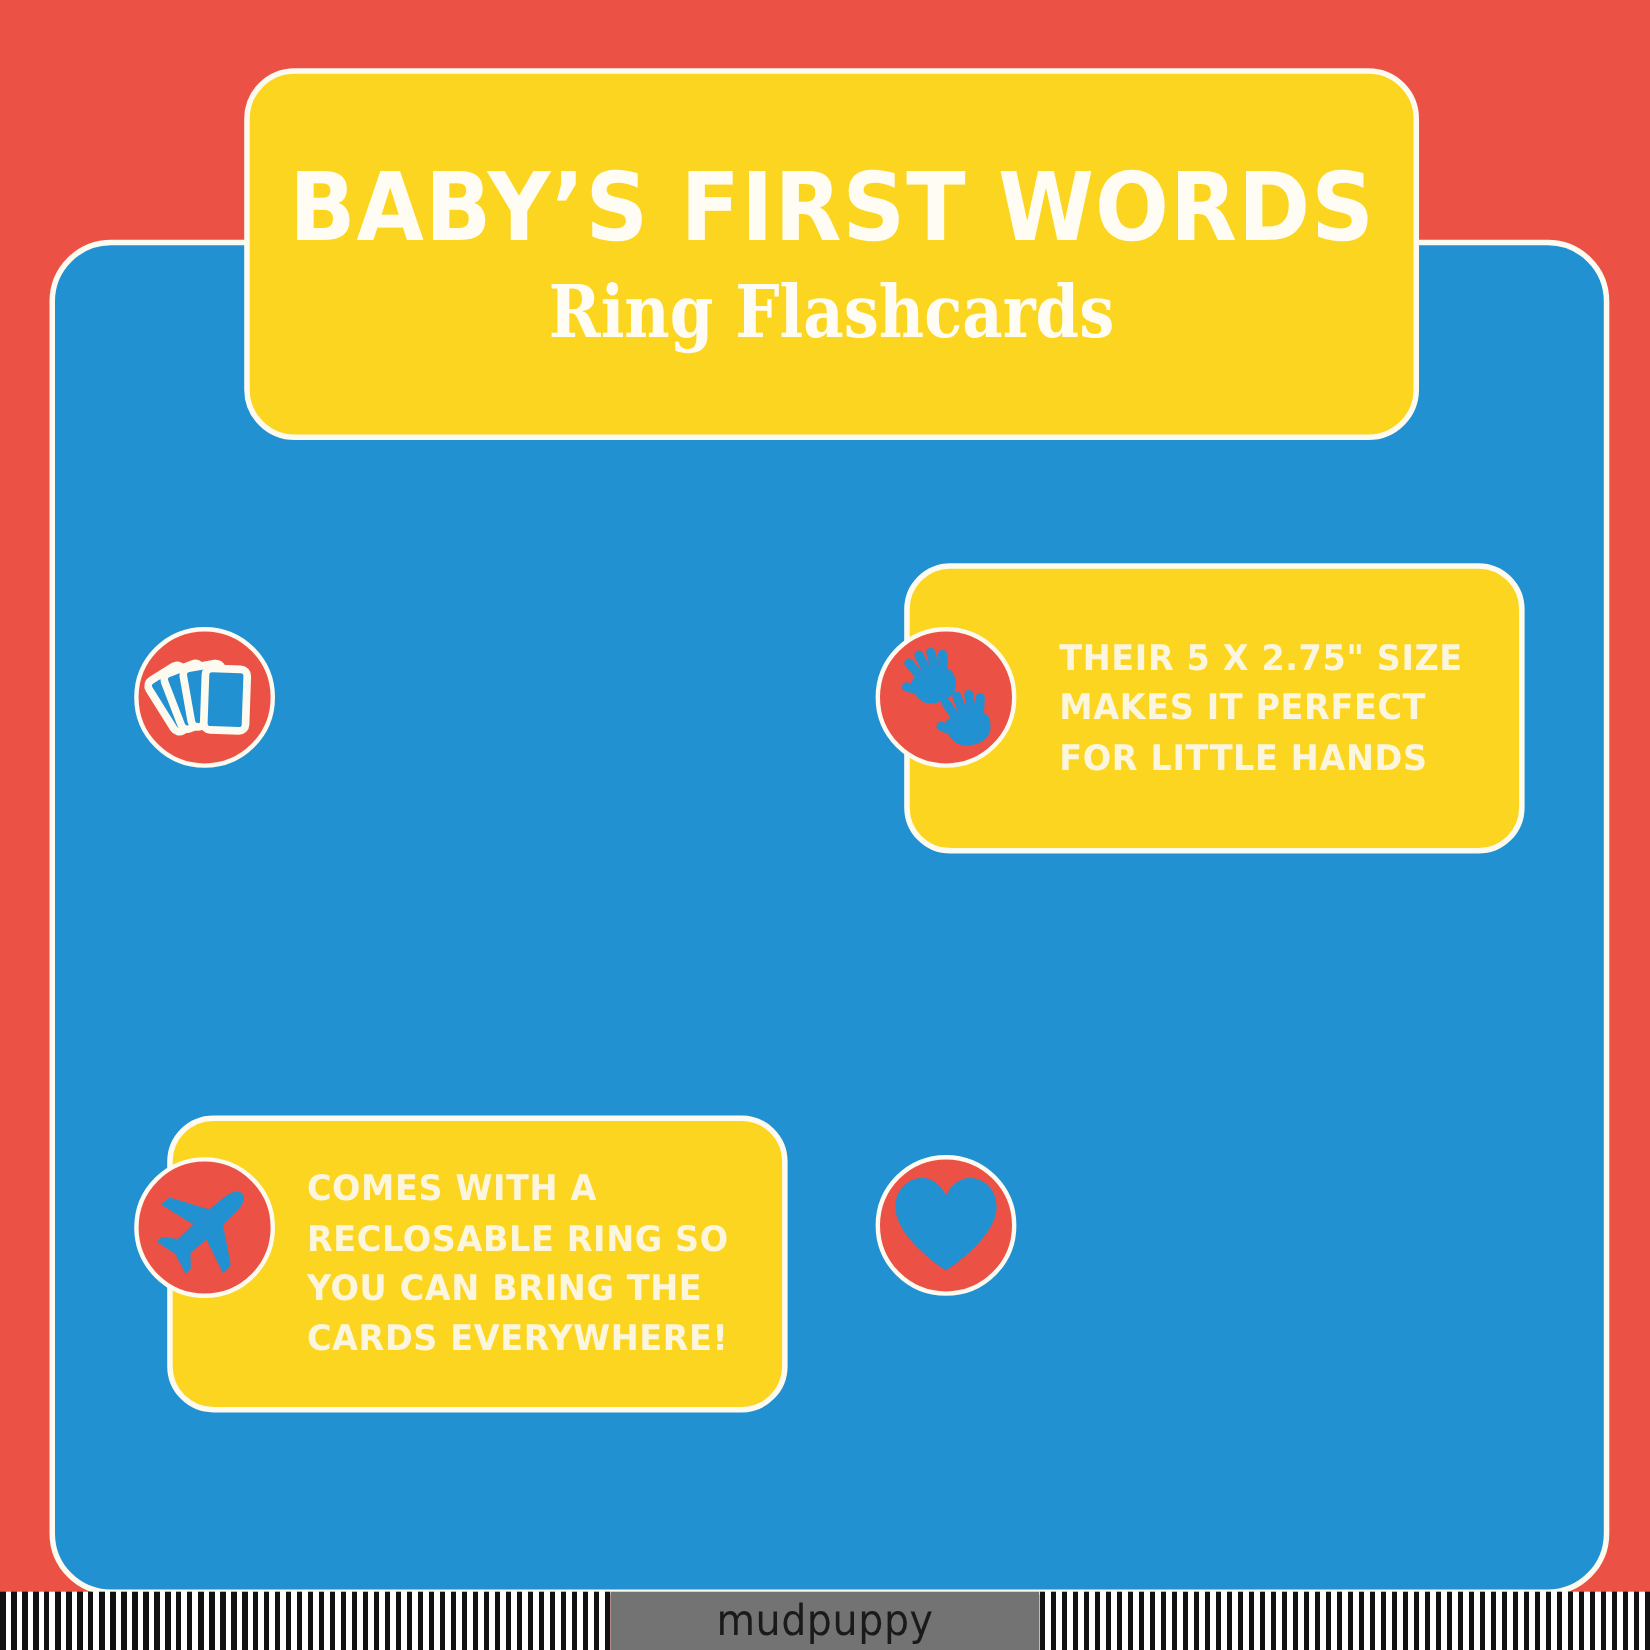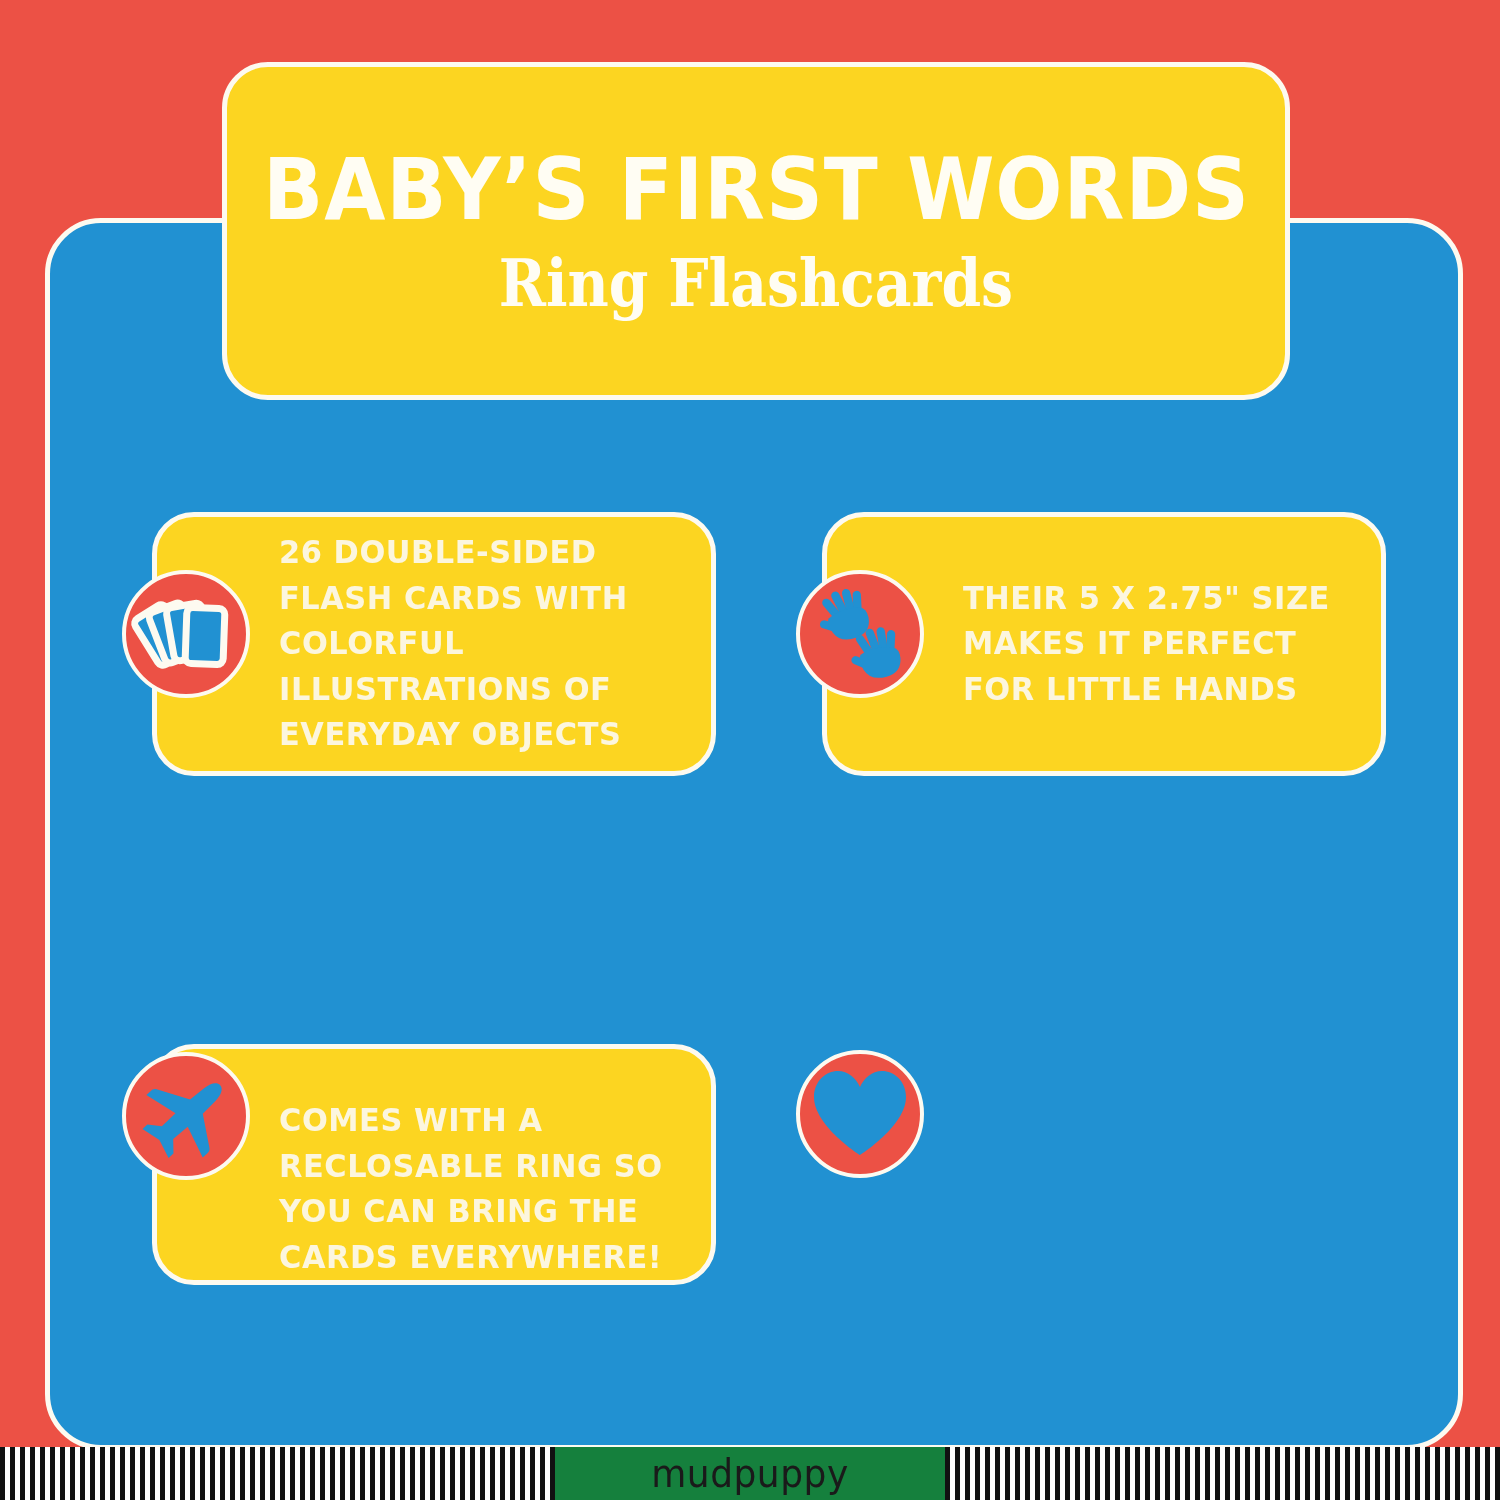--- a/index.html
+++ b/index.html
@@ -76,21 +76,21 @@
     position: absolute;
     background: #fcd521;
     border: 5px solid #fdfaf0;
     border-radius: 42px;
     display: flex;
     align-items: center;
   }
 
   #card-0 { left: 152px; top: 512px;  width: 564px; height: 264px; }
   #card-1 { left: 822px; top: 512px;  width: 564px; height: 264px; }
-  #card-2 { left: 152px; top: 1044px;  width: 564px; height: 241px; align-items: flex-end; }
+  #card-2 { left: 152px; top: 1014px;  width: 564px; height: 270px; }
   #card-3 { left: 822px; top: 986px;  width: 574px; height: 264px; }
 
   .feature-text {
     color: #fcf6de;
     font-family: "DejaVu Sans", sans-serif;
     font-weight: bold;
     font-size: 32px;
     line-height: 1.42;
     letter-spacing: 0.6px;
     transform: scaleX(0.95);
@@ -139,21 +139,21 @@
     flex: 1 1 auto;
     background-image: repeating-linear-gradient(
       to right,
       #111 0px, #111 5px,
       #ffffff 5px, #ffffff 10px
     );
   }
 
   #logo-box {
     flex: 0 0 390px;
-    background: #15803d;
+    background: #737373;
     display: flex;
     align-items: center;
     justify-content: center;
   }
 
   #logo-text {
     font-family: "DejaVu Sans", sans-serif;
     font-size: 36px;
     color: #1a1a1a;
     letter-spacing: 0.5px;
@@ -165,23 +165,20 @@
 
 <div id="page">
 
   <div id="blue-panel"></div>
 
   <div id="title-card">
     <div id="title-main">BABY’S FIRST WORDS</div>
     <div id="title-sub">Ring Flashcards</div>
   </div>
 
-  <div class="feature-card" id="card-0">
-    <div class="feature-text">26 DOUBLE-SIDED FLASH CARDS WITH COLORFUL ILLUSTRATIONS OF EVERYDAY OBJECTS</div>
-  </div>
   <div class="icon-circle" id="icon-0">
     <svg width="104" height="104" viewBox="0 0 104 104">
       <g stroke="#fdfaf0" stroke-width="7" stroke-linejoin="round" fill="#2191d2">
         <rect x="10" y="26" width="36" height="54" rx="6" transform="rotate(-32 28 53)"></rect>
         <rect x="22" y="24" width="36" height="54" rx="6" transform="rotate(-21 40 51)"></rect>
         <rect x="36" y="23" width="36" height="54" rx="6" transform="rotate(-10 54 50)"></rect>
         <rect x="52" y="26" width="38" height="56" rx="6" transform="rotate(2 71 54)"></rect>
       </g>
     </svg>
   </div>

